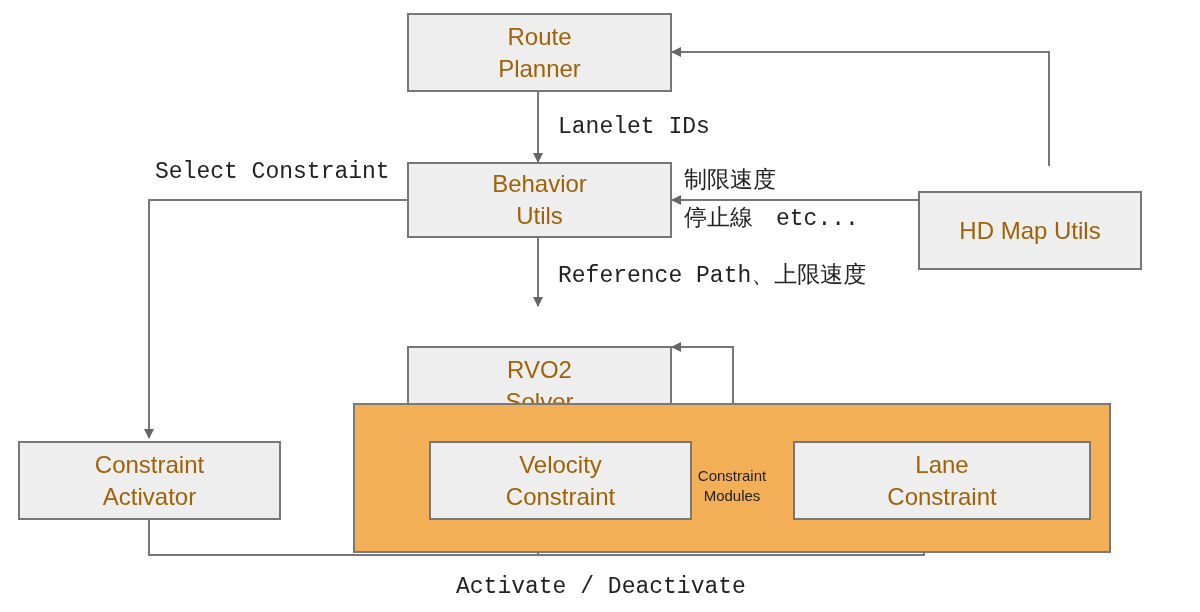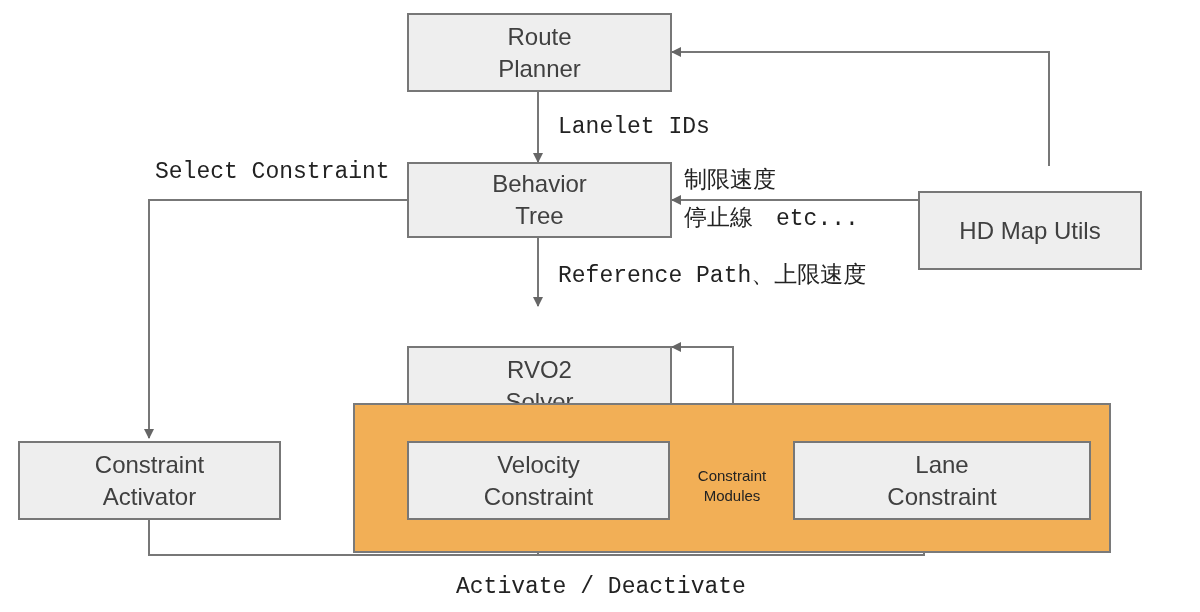--- a/index.html
+++ b/index.html
@@ -1,17 +1,17 @@
 <!DOCTYPE html>
 <html><head>
 <meta charset="utf-8">
 <style>
   html, body { margin:0; padding:0; background:#ffffff; }
   body { width:1200px; height:612px; position:relative; overflow:hidden; font-family:"Liberation Sans", sans-serif; }
-  .node { position:absolute; box-sizing:border-box; background:#eeeeee; border:2px solid #777777; display:flex; align-items:center; justify-content:center; text-align:center; color:#404040; font-size:24px; line-height:32px; white-space:pre-line; }
+  .node { position:absolute; box-sizing:border-box; background:#eeeeee; border:2px solid #777777; display:flex; align-items:center; justify-content:center; text-align:center; color:#a16207; font-size:24px; line-height:32px; white-space:pre-line; }
   .group { position:absolute; box-sizing:border-box; background:#f2af56; border:2px solid #7a7a7a; }
   .label { position:absolute; color:#222222; font-size:23px; line-height:28px; white-space:nowrap; font-family:Liberation Mono, monospace; font-weight:300; }
   .group-label { position:absolute; color:#222222; font-size:15px; line-height:20px; text-align:center; white-space:pre-line; }
   svg#edges { position:absolute; left:0; top:0; }
 </style>
 </head>
 <body>
 
 <svg id="edges" width="1200" height="612">
   <defs>
@@ -34,31 +34,31 @@
     <polyline points="733,403 733,347 672,347" marker-end="url(#arr)"></polyline>
 
     <polyline points="149,518 149,555 538,555 538,521" marker-end="url(#arr)"></polyline>
     <polyline points="538,555 924,555 924,521" marker-end="url(#arr)"></polyline>
   </g>
 </svg>
 
 <div class="node" style="left:407px;top:13px;width:265px;height:79px;">Route
 Planner</div>
 <div class="node" style="left:407px;top:162px;width:265px;height:76px;">Behavior
-Tree</div>
+Utils</div>
 <div class="node" style="left:918px;top:160px;width:224px;height:79px;margin-top:31px;">HD Map Utils</div>
 <div class="node" style="left:407px;top:306px;width:265px;height:79px;margin-top:40px;">RVO2
 Solver</div>
 <div class="node" style="left:18px;top:441px;width:263px;height:79px;">Constraint
 Activator</div>
 
 <div class="group" style="left:353px;top:403px;width:758px;height:150px;"></div>
 <div class="group-label" style="left:672px;top:466px;width:120px;">Constraint
 Modules</div>
-<div class="node" style="left:407px;top:441px;width:263px;height:79px;">Velocity
+<div class="node" style="left:429px;top:441px;width:263px;height:79px;">Velocity
 Constraint</div>
 <div class="node" style="left:793px;top:441px;width:298px;height:79px;">Lane
 Constraint</div>
 
 <div class="label" style="left:558px;top:113px;">Lanelet IDs</div>
 <div class="label" style="left:155px;top:158px;text-align:right;">Select Constraint</div>
 <div class="label" style="left:684px;top:167px;">制限速度</div>
 <div class="label" style="left:684px;top:205px;">停止線　etc...</div>
 <div class="label" style="left:558px;top:262px;">Reference Path、上限速度</div>
 <div class="label" style="left:456px;top:573px;">Activate / Deactivate</div>

